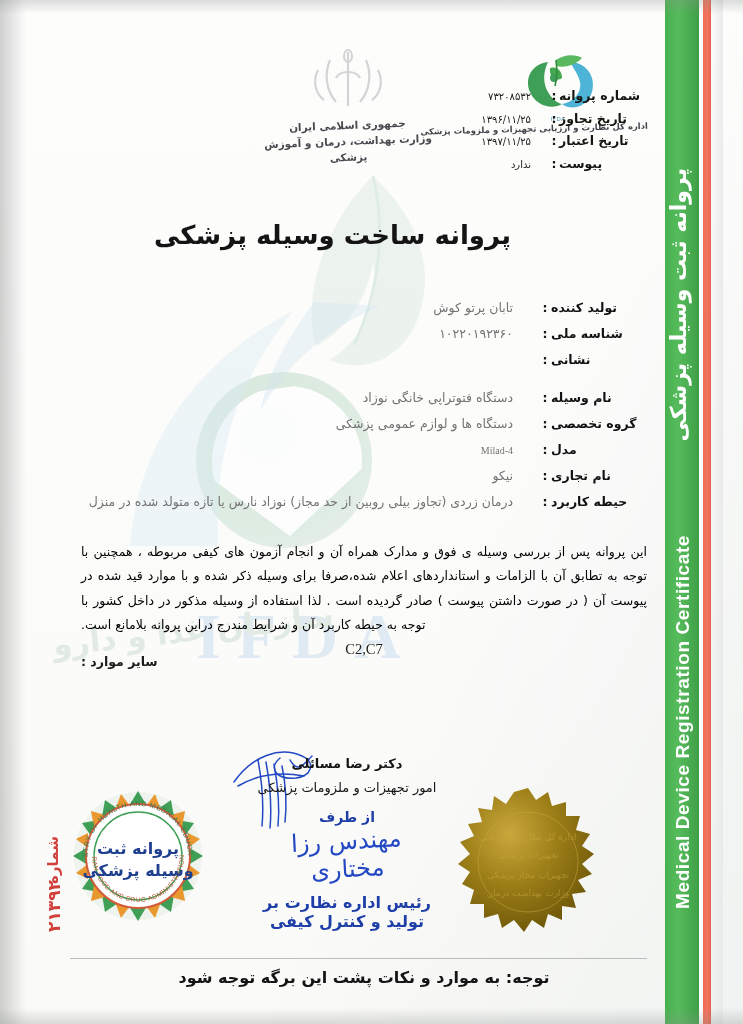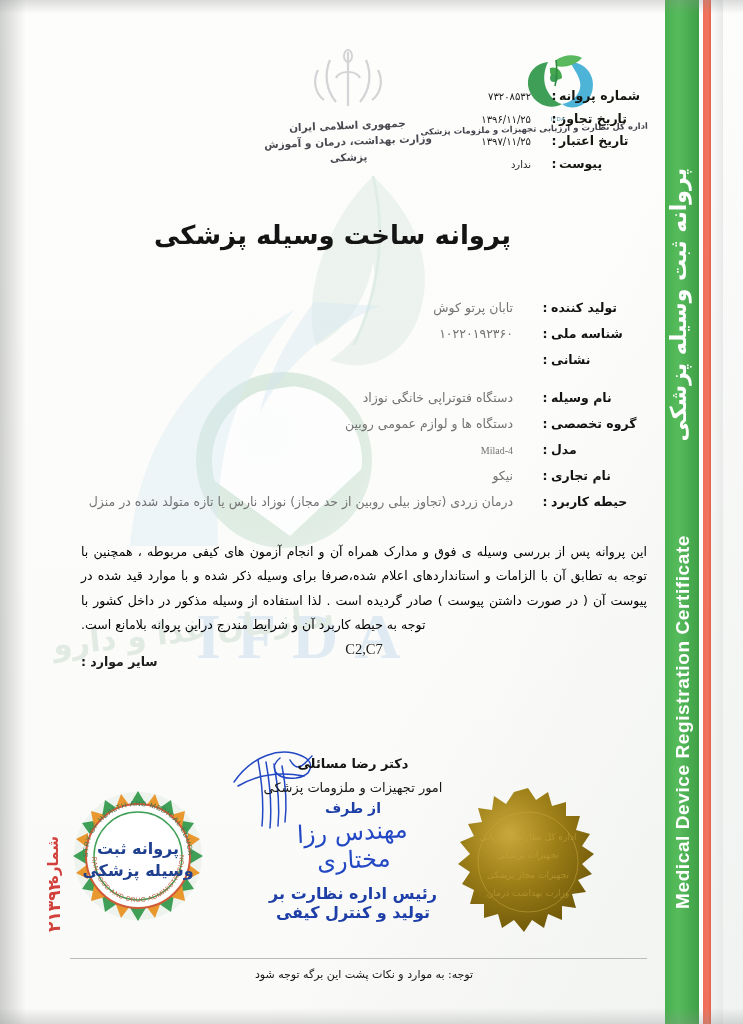--- a/index.html
+++ b/index.html
@@ -307,33 +307,33 @@
     font-family: "Liberation Serif", "DejaVu Serif", serif;
     font-size: 14.5px;
     font-weight: 400;
     color: #1d1d1d;
     padding-left: 84px;
   }
 
   
   .sign-block {
     position: absolute;
-    left: 258px; top: 752px;
+    left: 252px; top: 752px;
     width: 190px;
     text-align: center;
     direction: rtl;
     color: #151515;
   }
   .sign-line { font-size: 13px; line-height: 1.85; }
   .sign-line.b { font-weight: 700; }
   .sign-from {
     font-size: 14px;
     font-weight: 700;
     color: #1f3fa8;
-    margin-top: 0;
+    margin-top: 9px;
   }
   .sign-hand {
     font-family: "DejaVu Serif", serif;
     font-size: 24px;
     color: #2348c4;
     margin-top: 2px;
     transform: rotate(-3deg);
     letter-spacing: -1px;
   }
   .sign-role {
@@ -400,22 +400,22 @@
     height: 1px;
     background: #b9bcbb;
   }
   .footer-note {
     position: absolute;
     right: 96px;
     top: 968px;
     width: 566px;
     text-align: center;
     direction: rtl;
-    font-size: 11px;
-    font-weight: 400;
+    font-size: 16px;
+    font-weight: 700;
     color: #141414;
     padding-left: 70px;
   }
 </style>
 </head>
 <body>
 
 <div class="page">
 
   <div class="paper-tint"></div>
@@ -520,21 +520,21 @@
 
   <div class="fields fields-b">
     <div class="field-row">
       <span class="field-label">نام وسیله</span>
       <span class="field-colon">:</span>
       <span class="field-value">دستگاه فتوتراپی خانگی نوزاد</span>
     </div>
     <div class="field-row">
       <span class="field-label">گروه تخصصی</span>
       <span class="field-colon">:</span>
-      <span class="field-value">دستگاه ها و لوازم عمومی روبین</span>
+      <span class="field-value">دستگاه ها و لوازم عمومی پزشکی</span>
     </div>
     <div class="field-row">
       <span class="field-label">مدل</span>
       <span class="field-colon">:</span>
       <span class="field-value latin">Milad-4</span>
     </div>
     <div class="field-row">
       <span class="field-label">نام تجاری</span>
       <span class="field-colon">:</span>
       <span class="field-value">نیکو</span>

